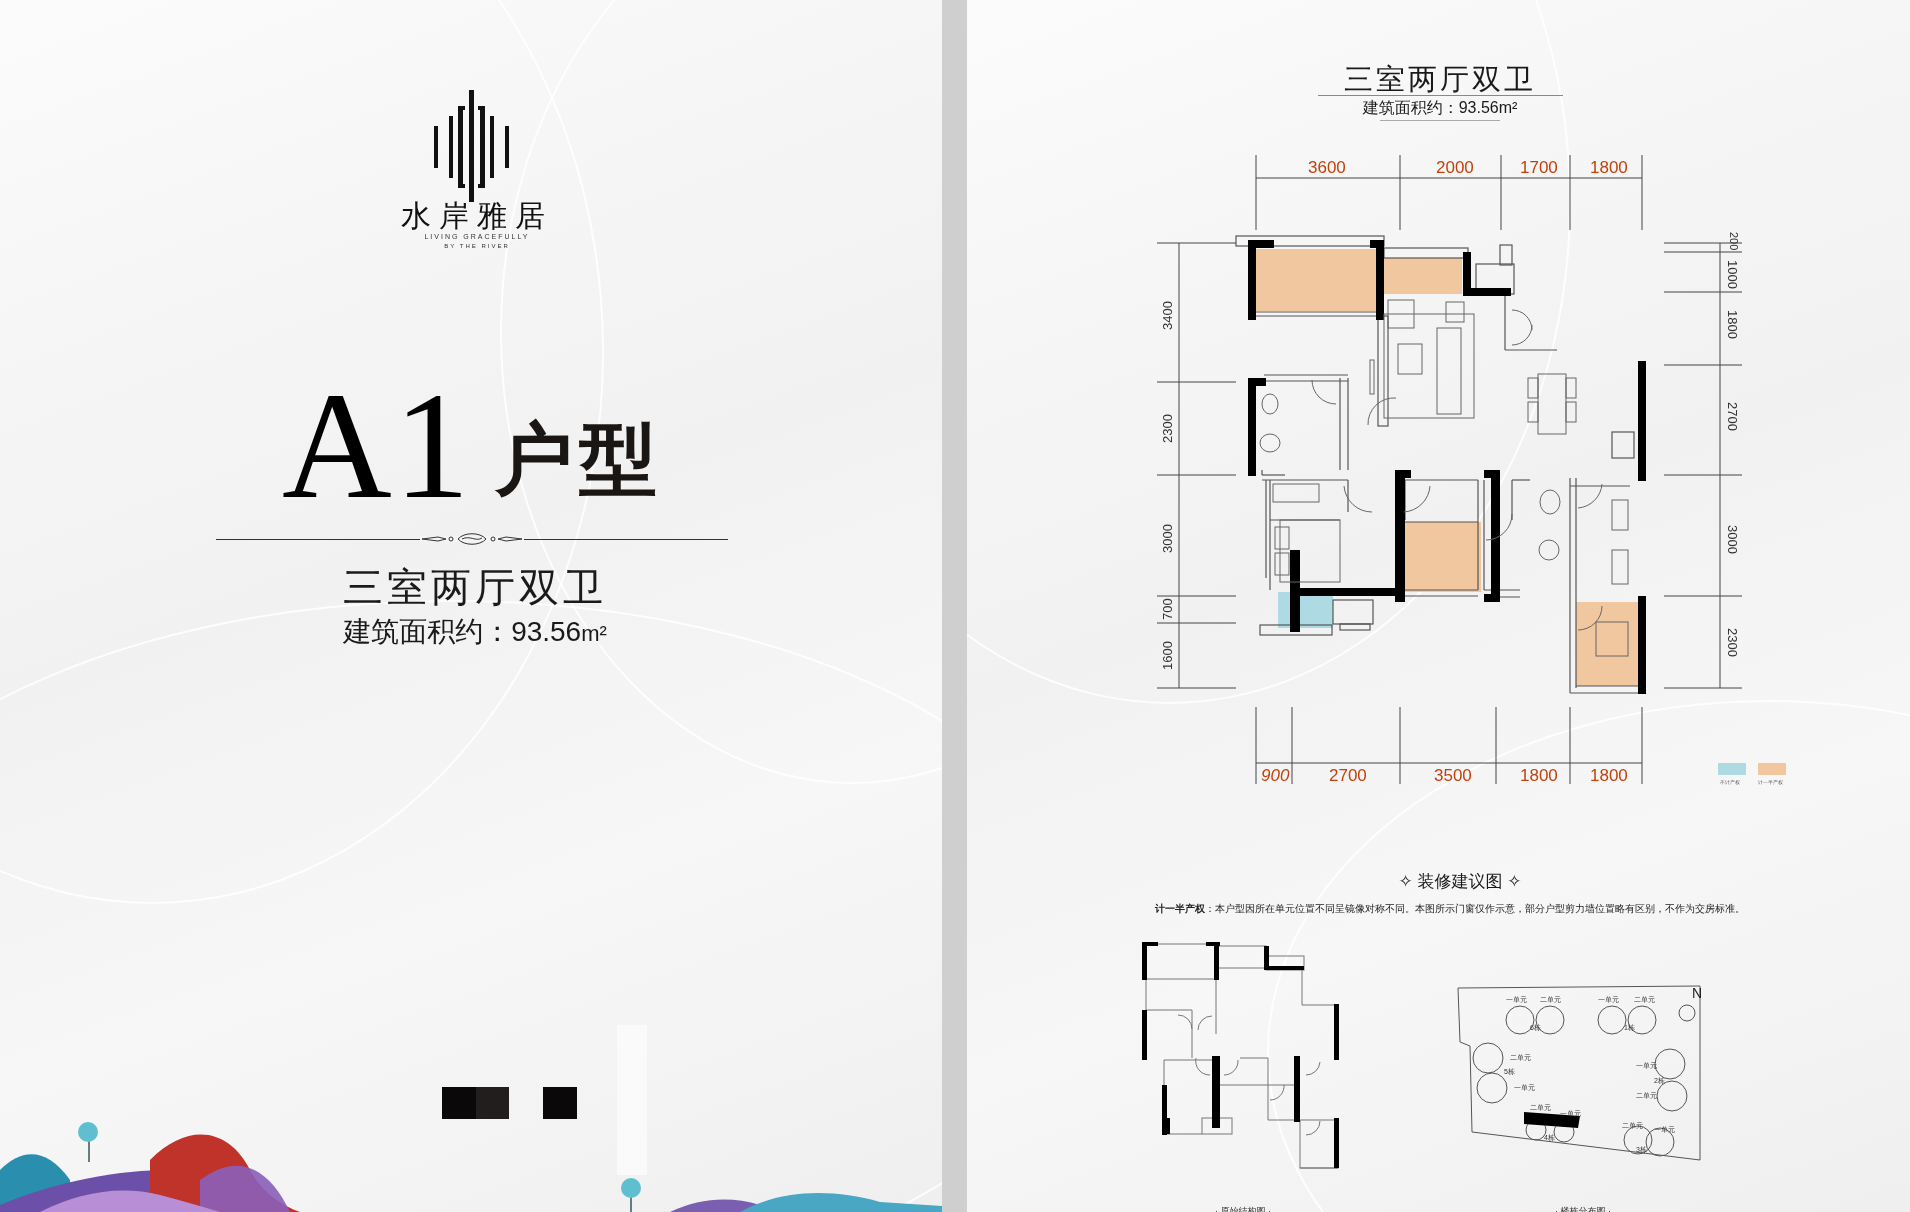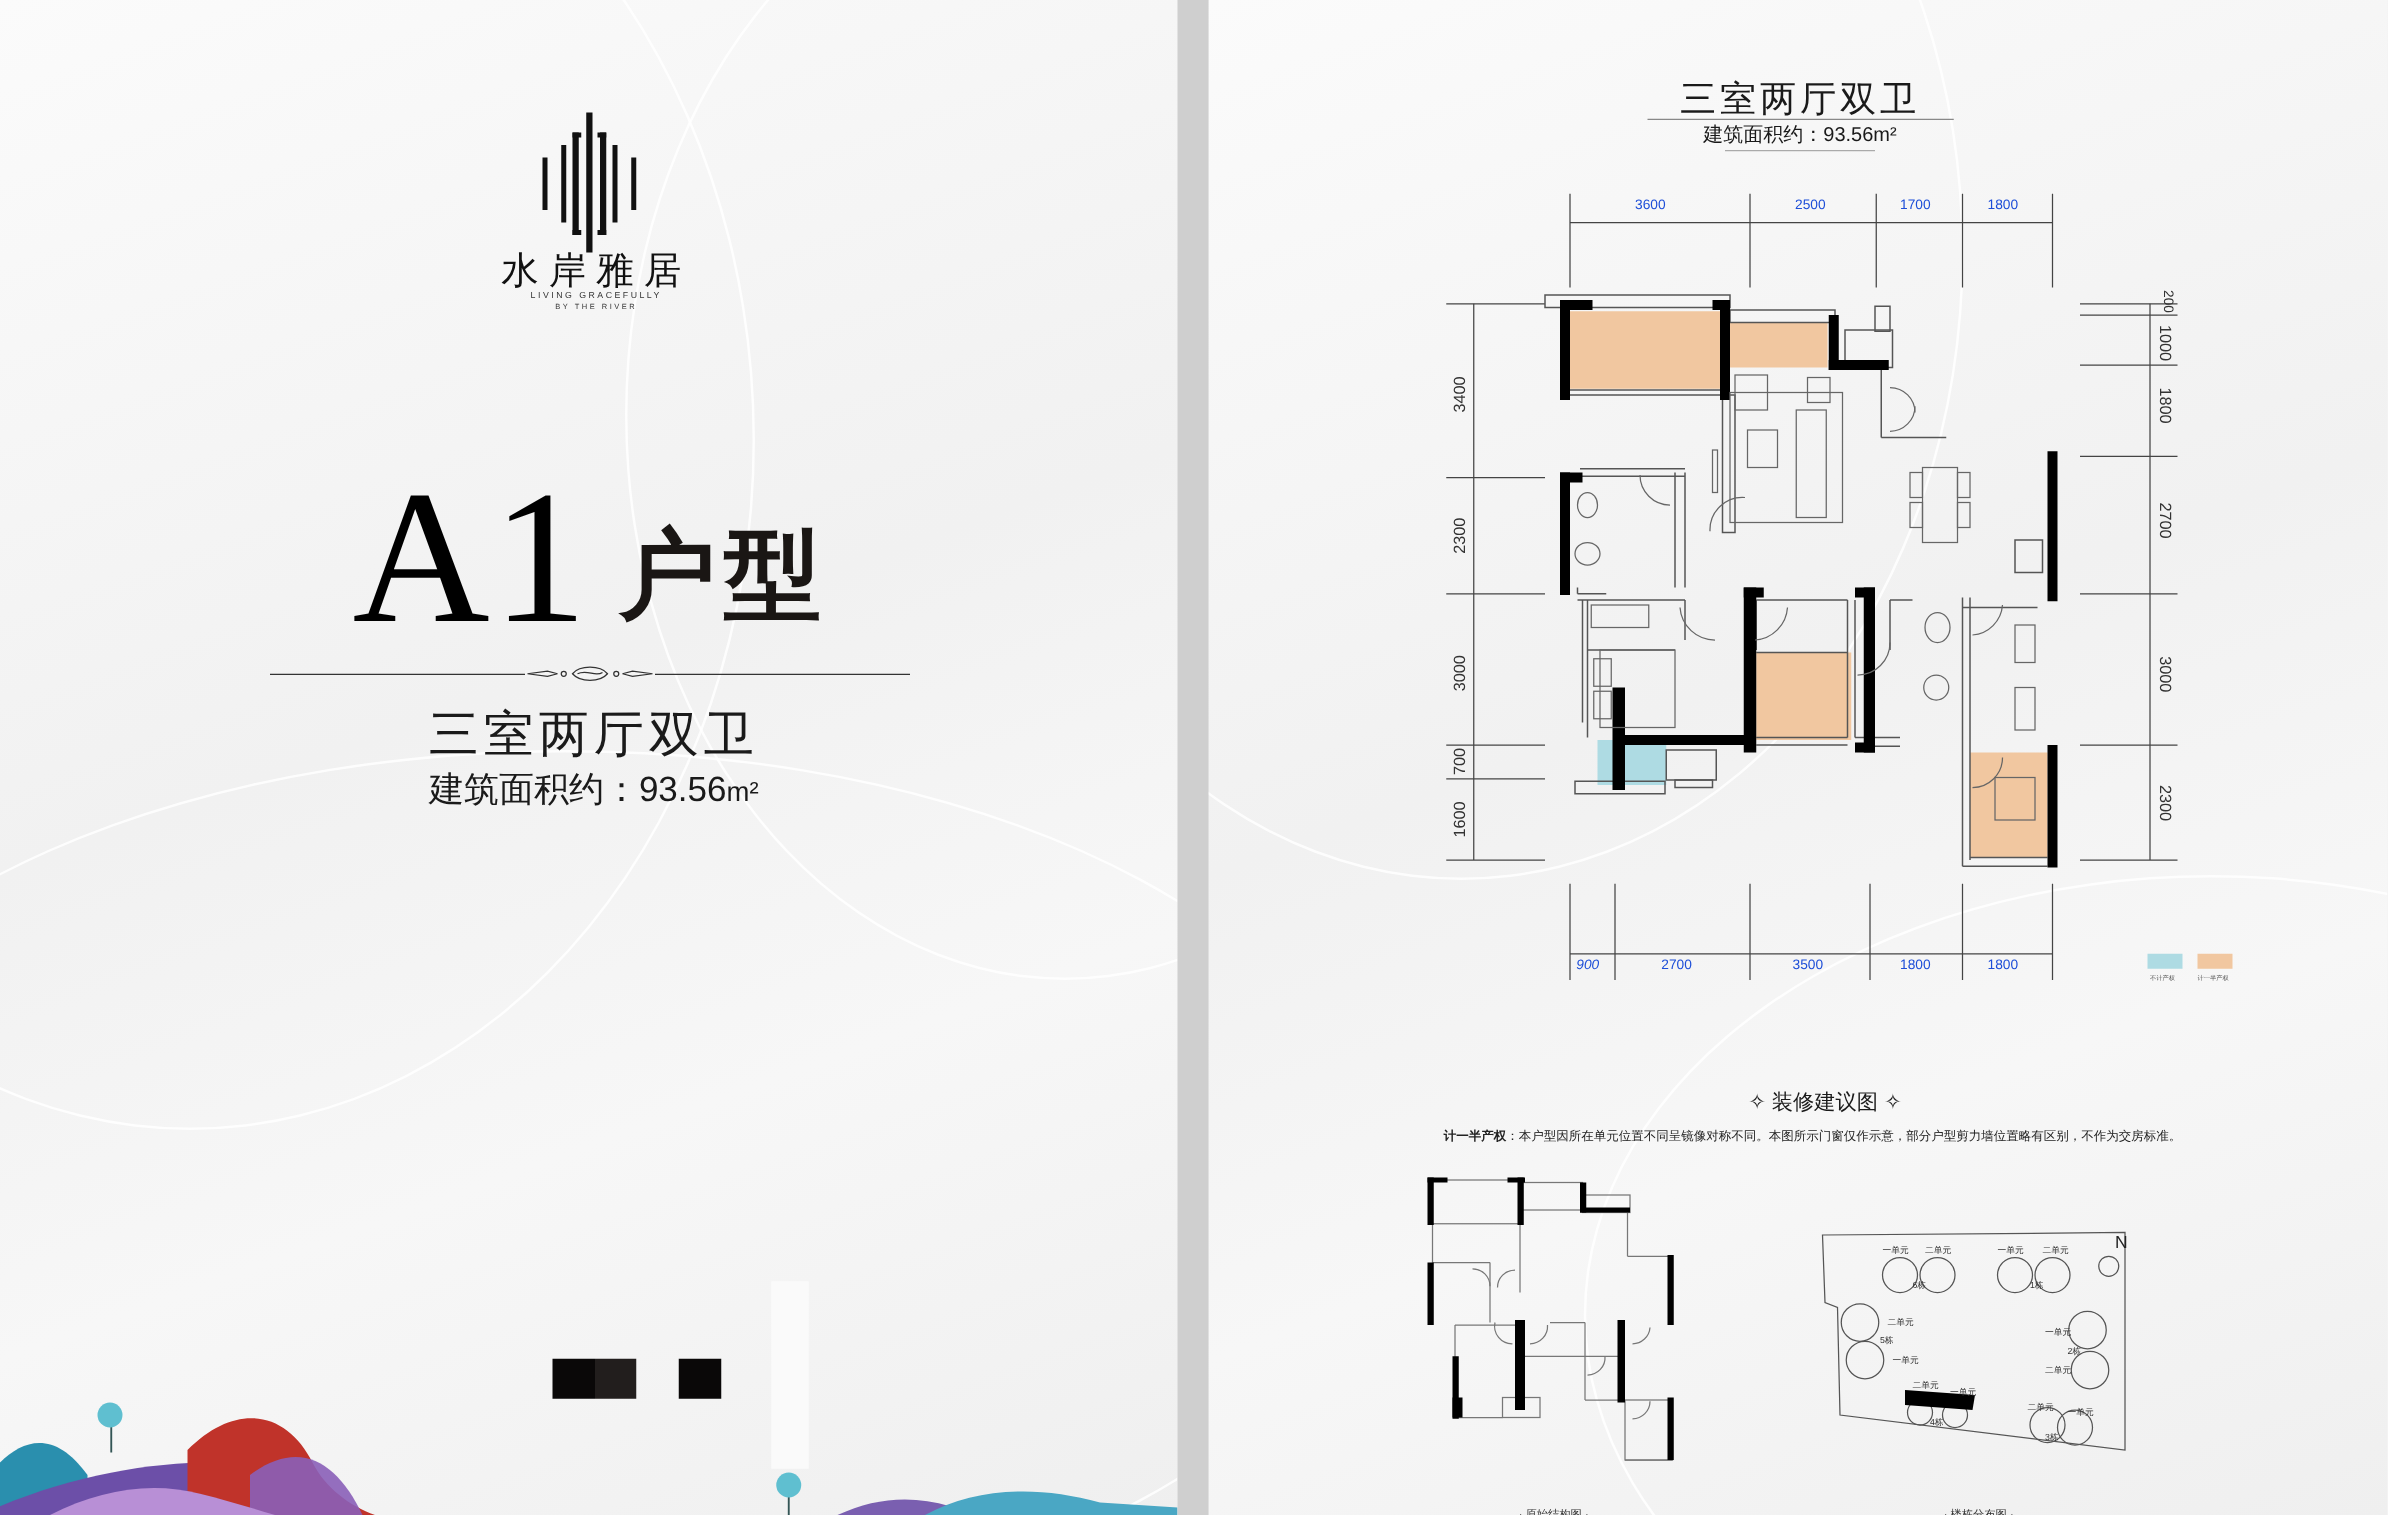--- a/index.html
+++ b/index.html
@@ -23,21 +23,21 @@
   #area-line{left:200px;top:613px;width:550px;text-align:center;font-size:28px;color:#1a1a1a;}
   .area-unit{font-size:22px;}
   
   .pixblk{position:absolute;background:#0a0808;}
   .pixlite{position:absolute;background:#fafafa;}
   
   #r-title{left:1300px;top:60px;width:280px;text-align:center;font-size:29px;color:#1a1a1a;letter-spacing:3px;}
   #r-divider{left:1318px;top:95px;width:245px;height:1px;background:#888;}
   #r-area{left:1300px;top:98px;width:280px;text-align:center;font-size:16px;color:#1a1a1a;}
   #r-divider2{left:1380px;top:120px;width:120px;height:1px;background:#aaa;}
-  .dim{position:absolute;font-size:11px;color:#1d4ed8;}
+  .dim{position:absolute;font-size:17px;color:#c2410c;}
   .dimv{position:absolute;font-size:13px;color:#333;transform-origin:left top;white-space:nowrap;}
   #plan-svg{position:absolute;left:0;top:0;}
   #legend{left:1714px;top:763px;}
   .lg-sw{position:absolute;width:28px;height:12px;}
   .lg-lbl{position:absolute;font-size:5px;color:#555;white-space:nowrap;}
   #deco-title{left:1330px;top:870px;width:260px;text-align:center;font-size:17px;color:#1a1a1a;}
   #tip{left:1155px;top:902px;width:740px;font-size:10px;color:#222;white-space:nowrap;}
   #tip b{font-weight:bold;}
   .caption{position:absolute;font-size:9px;color:#333;}
 </style>
@@ -252,21 +252,21 @@
     <path d="M1404 512 A 28 28 0 0 0 1430 486"></path>
     <path d="M1486 540 A 26 26 0 0 0 1512 514"></path>
     <path d="M1578 508 A 26 26 0 0 0 1602 484"></path>
     <path d="M1578 630 A 24 24 0 0 0 1602 606"></path>
     <path d="M1512 310 A 20 20 0 0 1 1532 330"></path>
     <path d="M1512 345 A 20 20 0 0 0 1532 325"></path>
   </g>
 </svg>
 
 <div class="dim" style="left:1308px;top:158px;">3600</div>
-<div class="dim" style="left:1436px;top:158px;">2500</div>
+<div class="dim" style="left:1436px;top:158px;">2000</div>
 <div class="dim" style="left:1520px;top:158px;text-align:right;">1700</div>
 <div class="dim" style="left:1590px;top:158px;">1800</div>
 
 <div class="dim" style="left:1261px;top:766px;font-style:italic;">900</div>
 <div class="dim" style="left:1329px;top:766px;">2700</div>
 <div class="dim" style="left:1434px;top:766px;">3500</div>
 <div class="dim" style="left:1520px;top:766px;">1800</div>
 <div class="dim" style="left:1590px;top:766px;">1800</div>
 
 <div class="dimv" style="left:1160px;top:330px;transform:rotate(-90deg);">3400</div>

